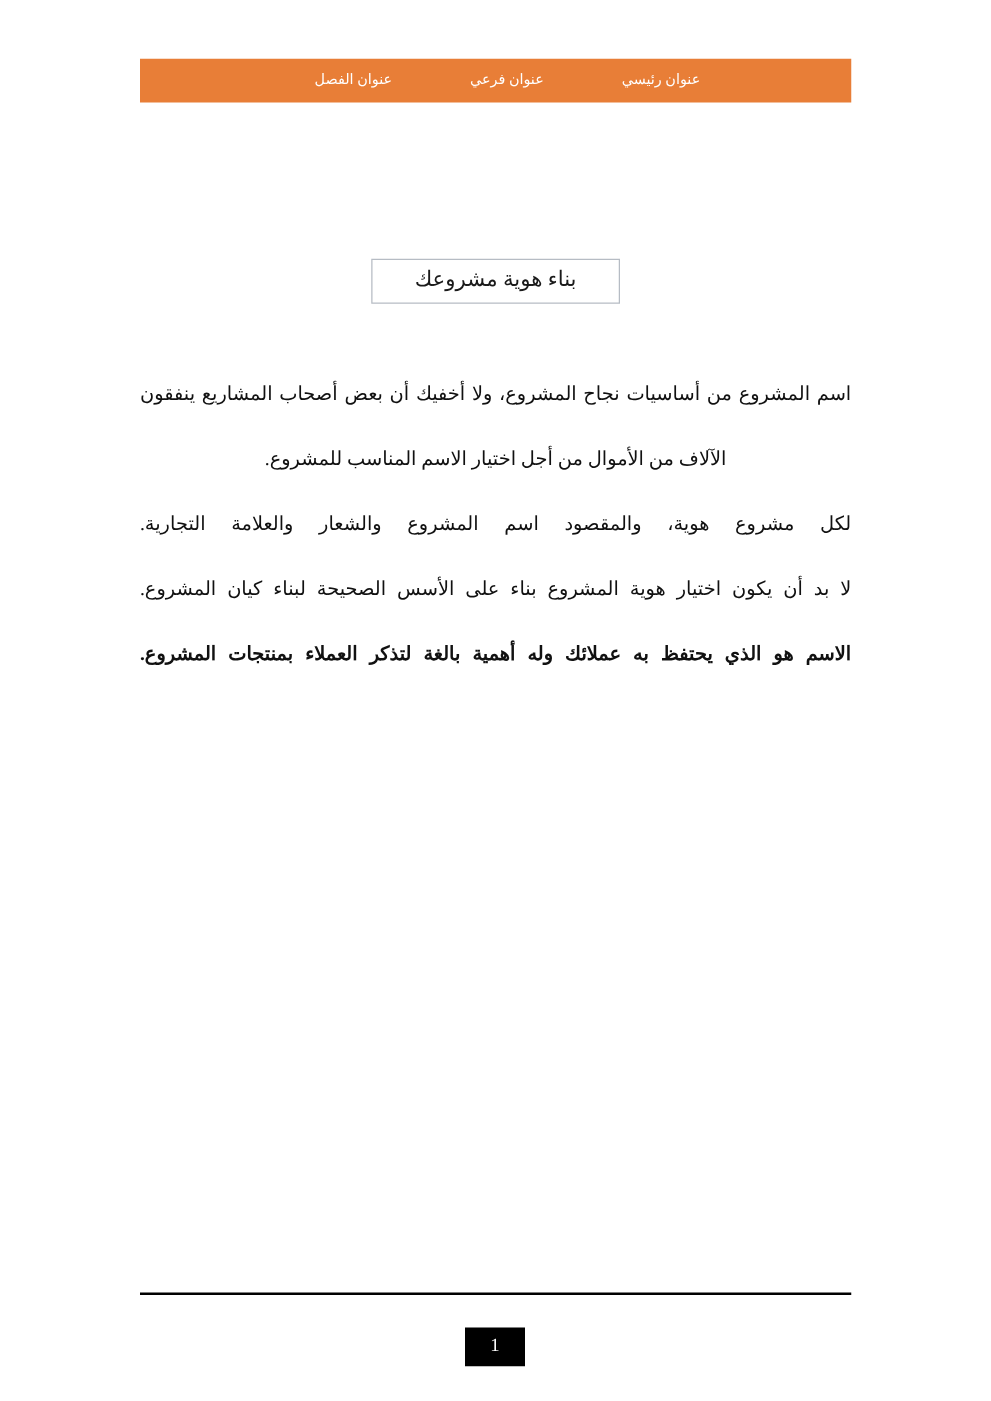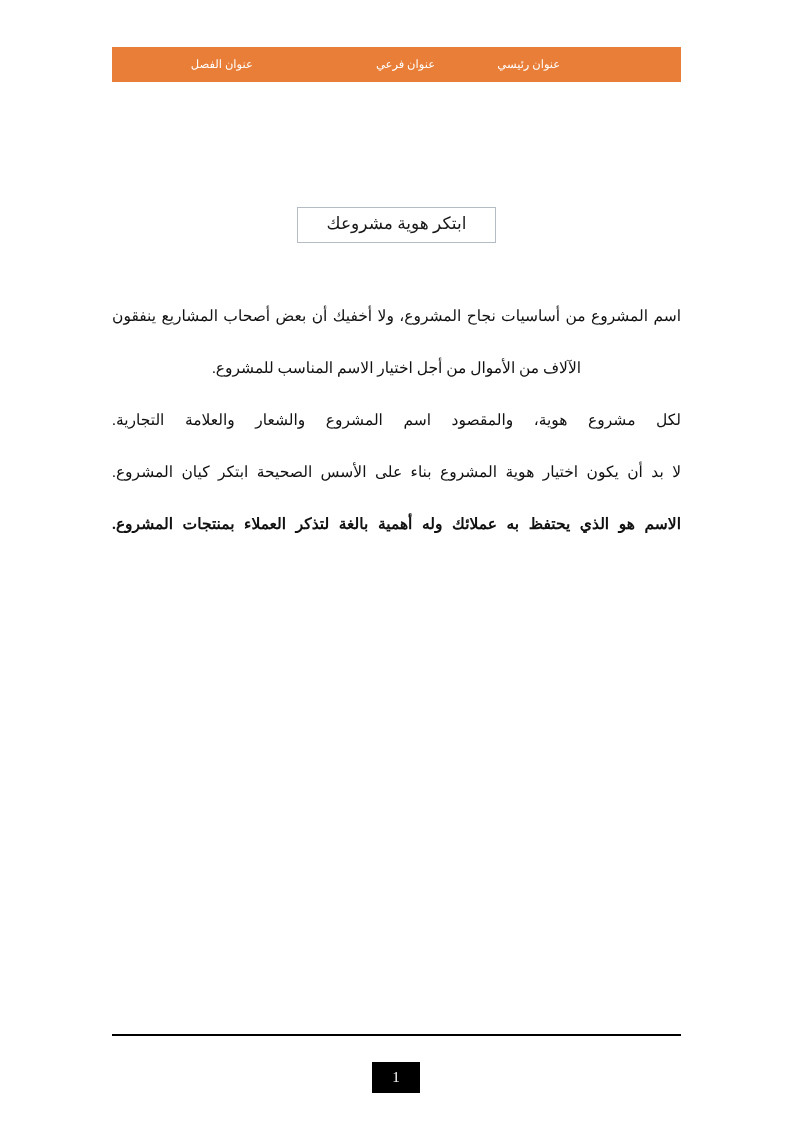--- a/index.html
+++ b/index.html
@@ -40,21 +40,21 @@
     flex: 1 1 33.333%;
     color: #ffffff;
     font-family: "Liberation Serif", "DejaVu Serif", serif;
     font-size: 11.5px;
     line-height: 1;
     white-space: nowrap;
     direction: rtl;
   }
   .header-cell.right  { text-align: left; }
   .header-cell.center { text-align: center; }
-  .header-cell.left   { text-align: center;  padding-left: 18px; }
+  .header-cell.left   { text-align: right;  padding-left: 18px; }
 
   
   .title-box-wrap {
     position: absolute;
     left: 0;
     top: 207px;
     width: 793px;
     display: flex;
     justify-content: center;
   }
@@ -133,28 +133,28 @@
 <div class="page">
 
   <div class="header-band">
     <div class="header-cell right">عنوان رئيسي</div>
     <div class="header-cell center">عنوان فرعي</div>
     <div class="header-cell left">عنوان الفصل</div>
   </div>
 
   <div class="title-box-wrap">
     <div class="title-box">
-      <div class="title-box-text">ابتكر هوية مشروعك</div>
+      <div class="title-box-text">بناء هوية مشروعك</div>
     </div>
   </div>
 
   <div class="body-block">
     <p class="para p2">اسم المشروع من أساسيات نجاح المشروع، ولا أخفيك أن بعض أصحاب المشاريع ينفقون الآلاف من الأموال من أجل اختيار الاسم المناسب للمشروع.</p>
     <p class="para p1">لكل مشروع هوية، والمقصود اسم المشروع والشعار والعلامة التجارية.</p>
-    <p class="para p3">لا بد أن يكون اختيار هوية المشروع بناء على الأسس الصحيحة ابتكر كيان المشروع.</p>
+    <p class="para p3">لا بد أن يكون اختيار هوية المشروع بناء على الأسس الصحيحة لبناء كيان المشروع.</p>
     <p class="para p4">الاسم هو الذي يحتفظ به عملائك وله أهمية بالغة لتذكر العملاء بمنتجات المشروع.</p>
   </div>
 
   <div class="footer-rule"></div>
   <div class="page-number-box">
     <span class="page-number-text">1</span>
   </div>
 
 </div>
 

